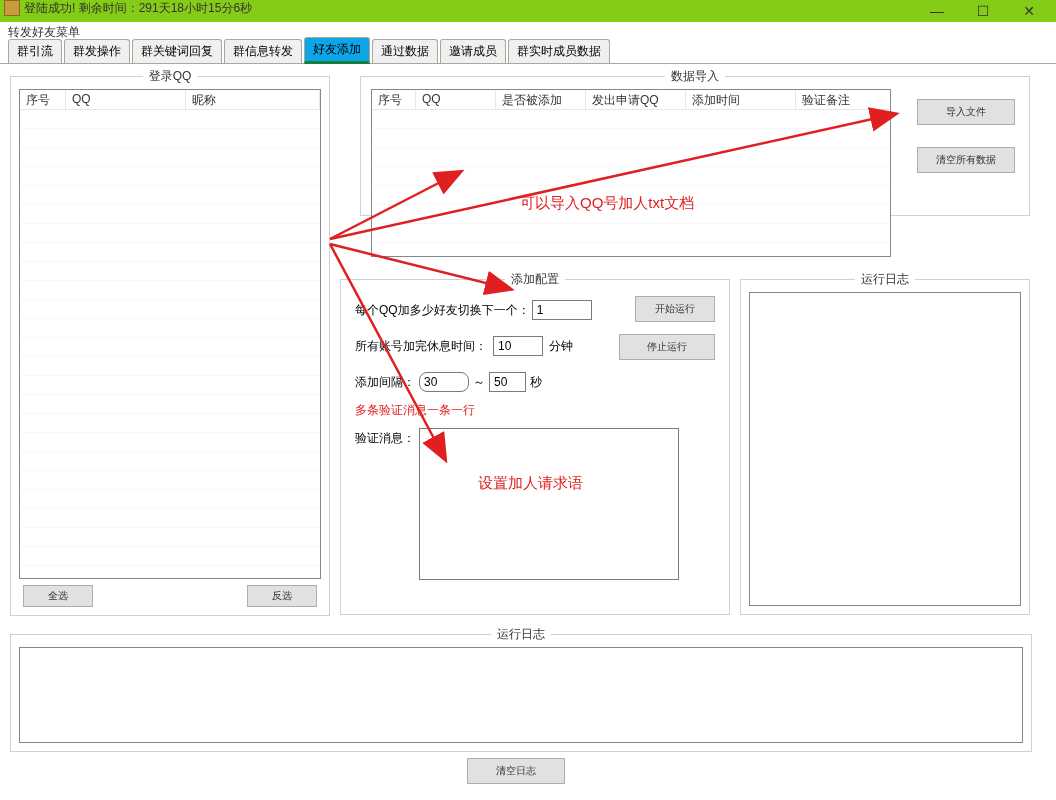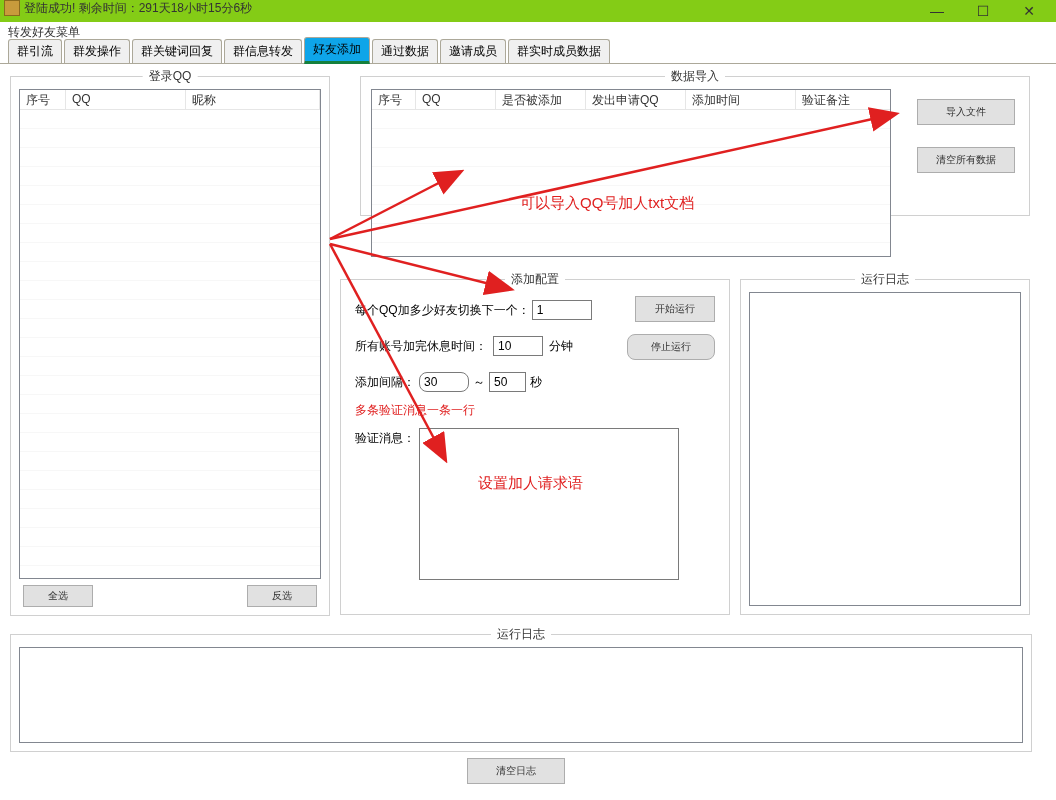--- a/index.html
+++ b/index.html
@@ -221,21 +221,21 @@
       <span>每个QQ加多少好友切换下一个：</span>
       <input class="input" style="width: 60px; margin-left: 2px;" value="1">
     </div>
     <button class="btn" style="position:absolute; right:14px; top:16px; width:80px; height:26px;">开始运行</button>
 
     <div style="position:absolute; left:14px; top:56px; display:flex; align-items:center;">
       <span>所有账号加完休息时间：</span>
       <input class="input" style="width: 50px; margin: 0px 6px;" value="10">
       <span>分钟</span>
     </div>
-    <button class="btn" style="position:absolute; right:14px; top:54px; width:88px; height:26px;border-radius:8px;">停止运行</button>
+    <button class="btn" style="position:absolute; right:14px; top:54px; width:96px; height:26px;">停止运行</button>
 
     <div style="position:absolute; left:14px; top:92px; display:flex; align-items:center;">
       <span>添加间隔：</span>
       <input class="input" style="width: 50px; margin: 0px 4px; border-radius: 8px;" value="30">
       <span>～</span>
       <input class="input" style="width: 37px; margin: 0px 4px;" value="50">
       <span>秒</span>
     </div>
 
     <div style="position:absolute; left:14px; top:122px; color:#e02020;">多条验证消息一条一行</div>

